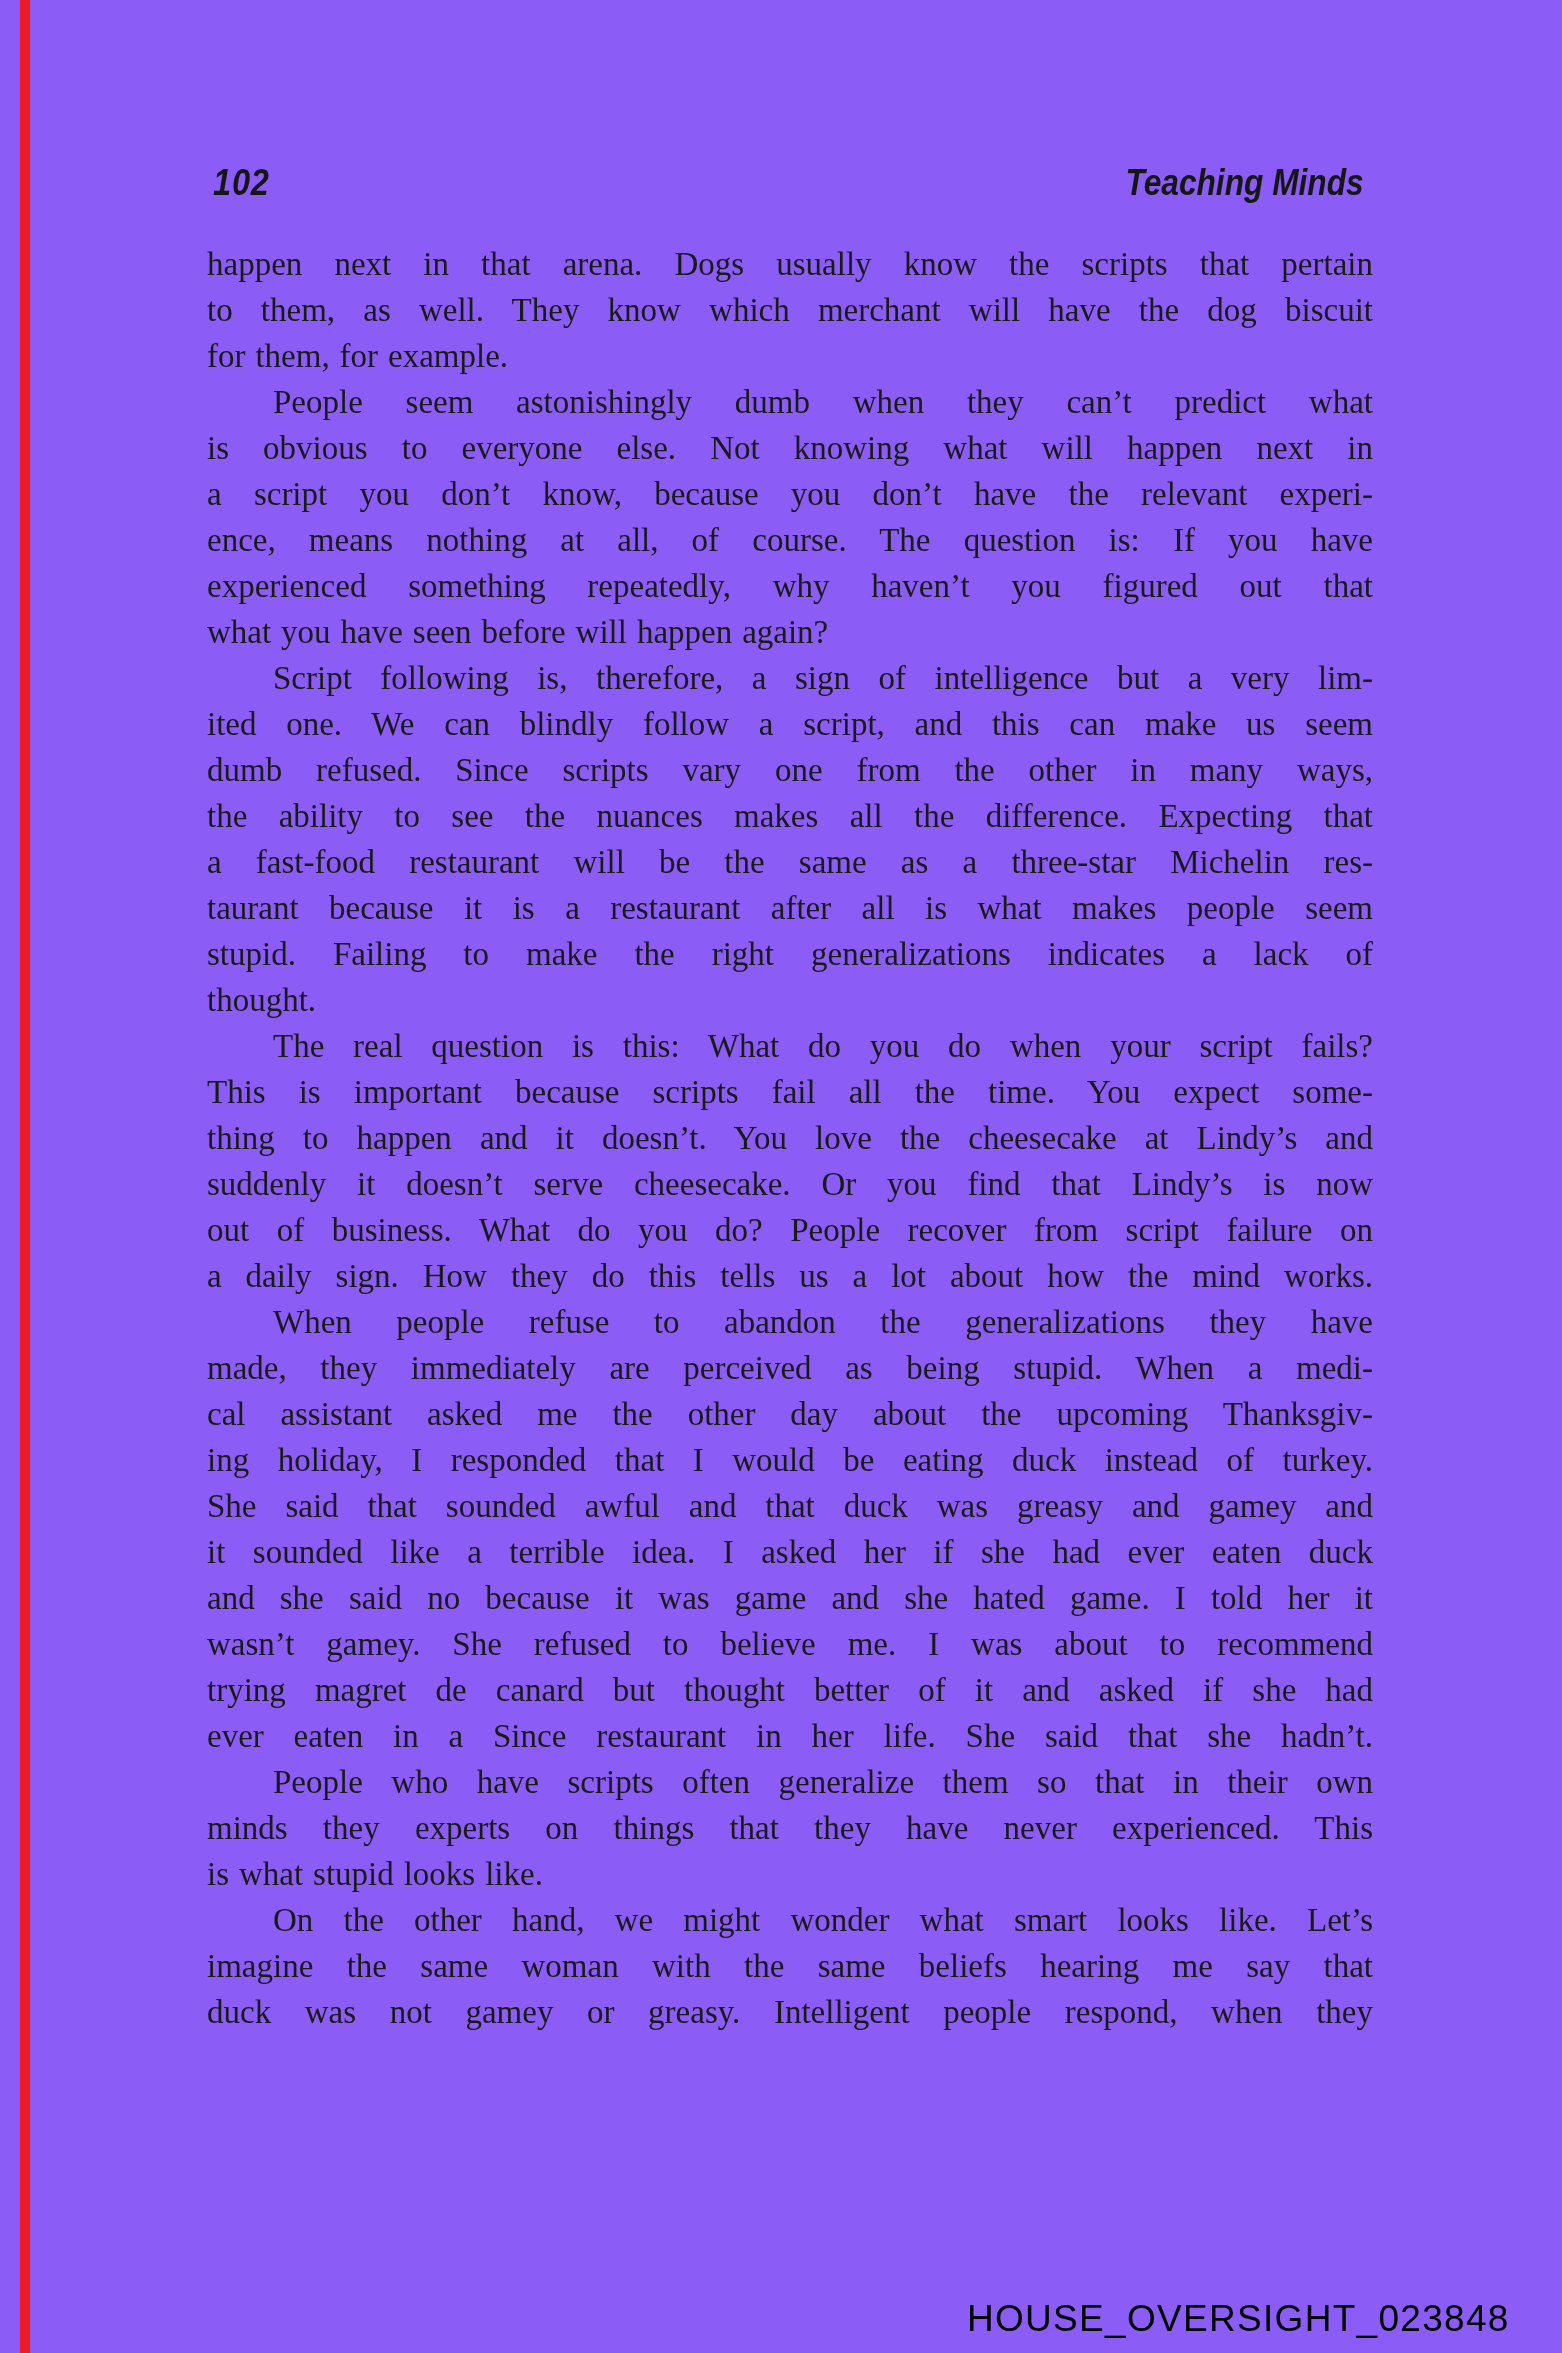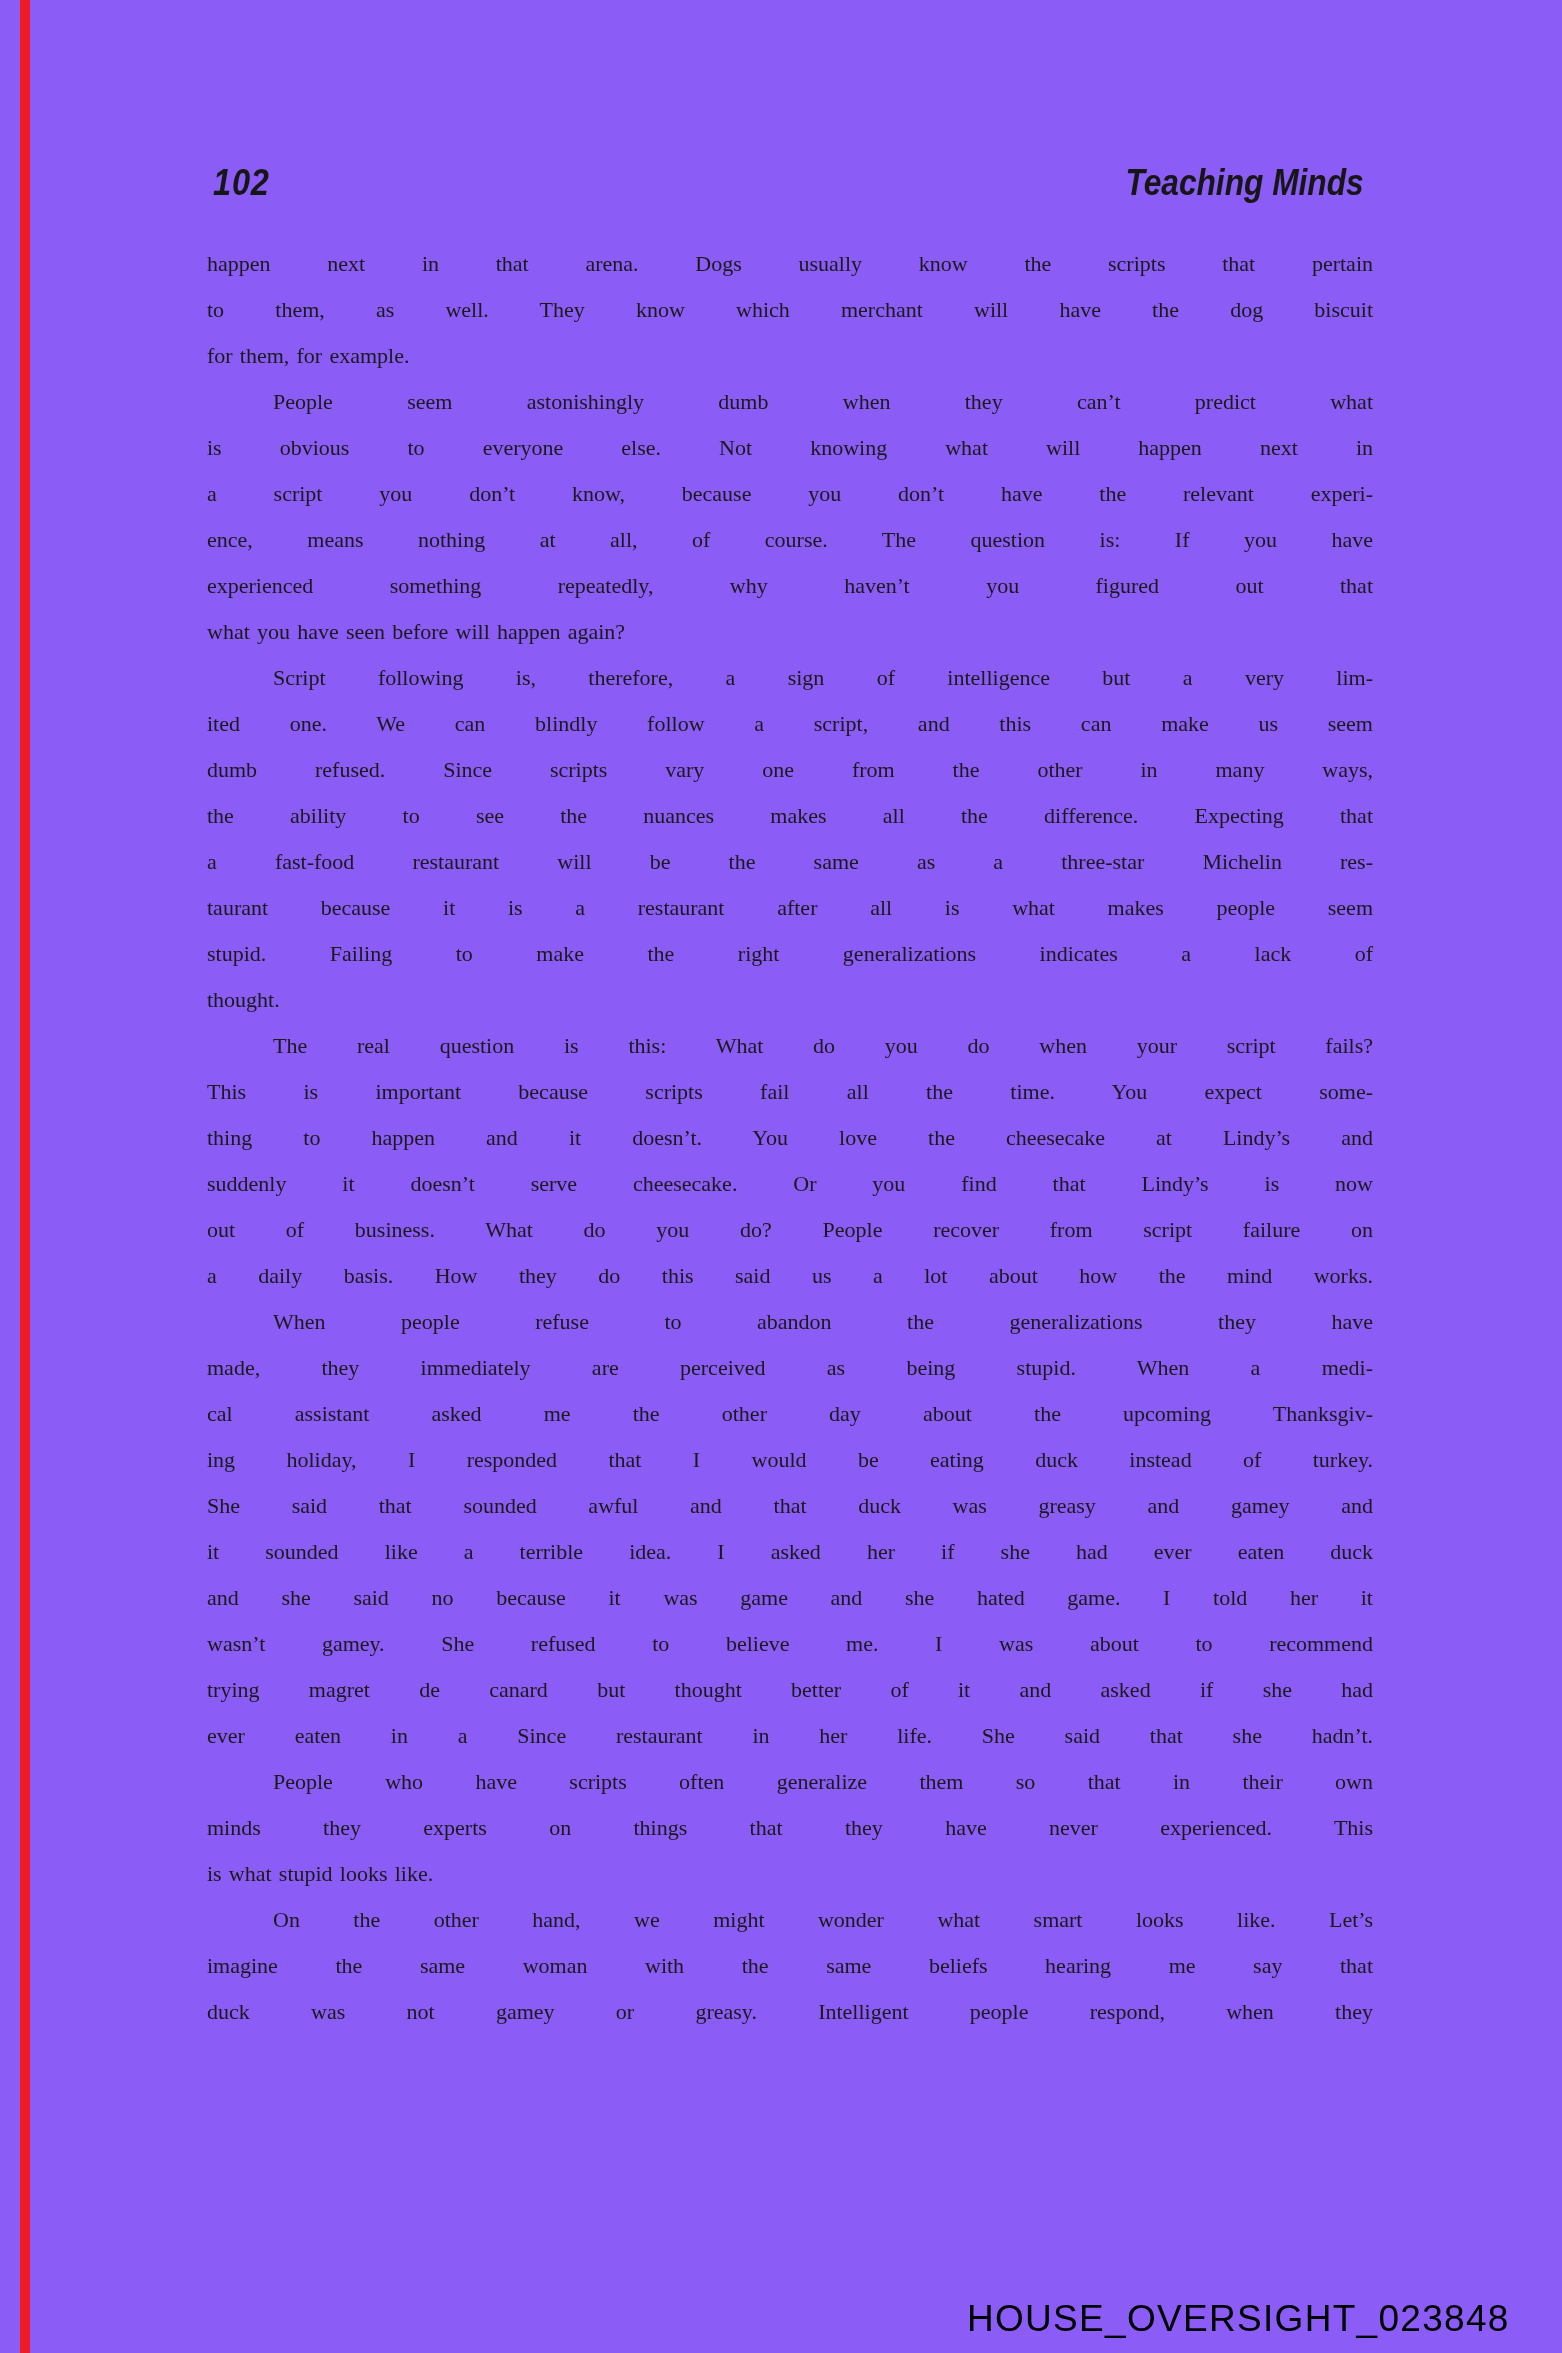--- a/index.html
+++ b/index.html
@@ -46,21 +46,21 @@
     transform: scaleX(0.88);
     transform-origin: right center;
   }
   .bodycol {
     position: absolute;
     left: 207px;
     top: 241px;
     width: 1166px;
   }
   .tline {
-    font-size: 22px;
+    font-size: 33px;
     line-height: 46px;
     height: 46px;
     white-space: normal;
     letter-spacing: 0px;
     word-spacing: 1.7px;
   }
   .tline.j { text-align: justify; text-align-last: justify; }
   .tline.l { text-align: right; text-align-last: left; }
   .tline.ind { text-indent: 66px; }
   .watermark {
@@ -99,21 +99,21 @@
       <div class="tline j">the ability to see the nuances makes all the difference. Expecting that</div>
       <div class="tline j">a fast-food restaurant will be the same as a three-star Michelin res-</div>
       <div class="tline j">taurant because it is a restaurant after all is what makes people seem</div>
       <div class="tline j">stupid. Failing to make the right generalizations indicates a lack of</div>
       <div class="tline l">thought.</div>
       <div class="tline j ind">The real question is this: What do you do when your script fails?</div>
       <div class="tline j">This is important because scripts fail all the time. You expect some-</div>
       <div class="tline j">thing to happen and it doesn’t. You love the cheesecake at Lindy’s and</div>
       <div class="tline j">suddenly it doesn’t serve cheesecake. Or you find that Lindy’s is now</div>
       <div class="tline j">out of business. What do you do? People recover from script failure on</div>
-      <div class="tline j">a daily basis. How they do this said us a lot about how the mind works.</div>
+      <div class="tline j">a daily sign. How they do this tells us a lot about how the mind works.</div>
       <div class="tline j ind">When people refuse to abandon the generalizations they have</div>
       <div class="tline j">made, they immediately are perceived as being stupid. When a medi-</div>
       <div class="tline j">cal assistant asked me the other day about the upcoming Thanksgiv-</div>
       <div class="tline j">ing holiday, I responded that I would be eating duck instead of turkey.</div>
       <div class="tline j">She said that sounded awful and that duck was greasy and gamey and</div>
       <div class="tline j">it sounded like a terrible idea. I asked her if she had ever eaten duck</div>
       <div class="tline j">and she said no because it was game and she hated game. I told her it</div>
       <div class="tline j">wasn’t gamey. She refused to believe me. I was about to recommend</div>
       <div class="tline j">trying magret de canard but thought better of it and asked if she had</div>
       <div class="tline j">ever eaten in a Since restaurant in her life. She said that she hadn’t.</div>

